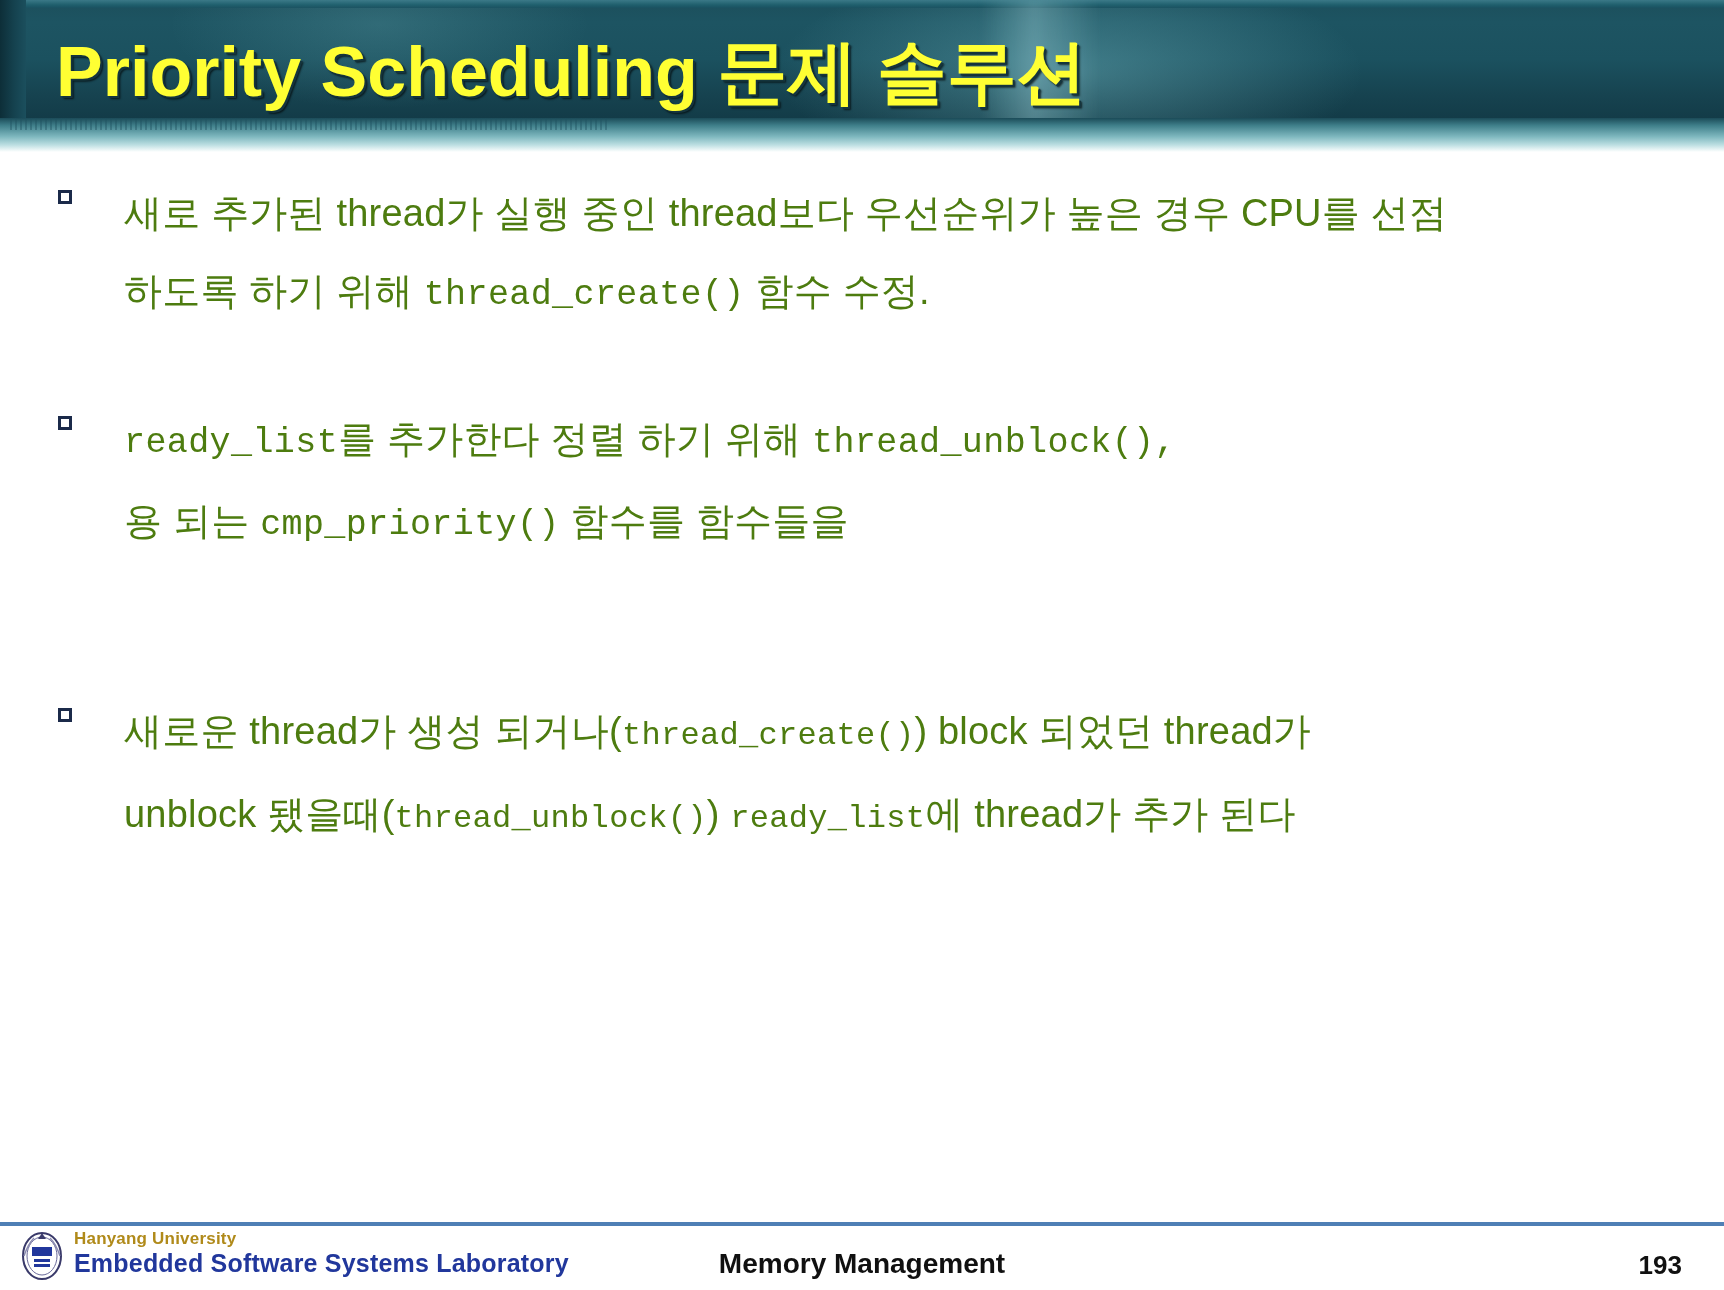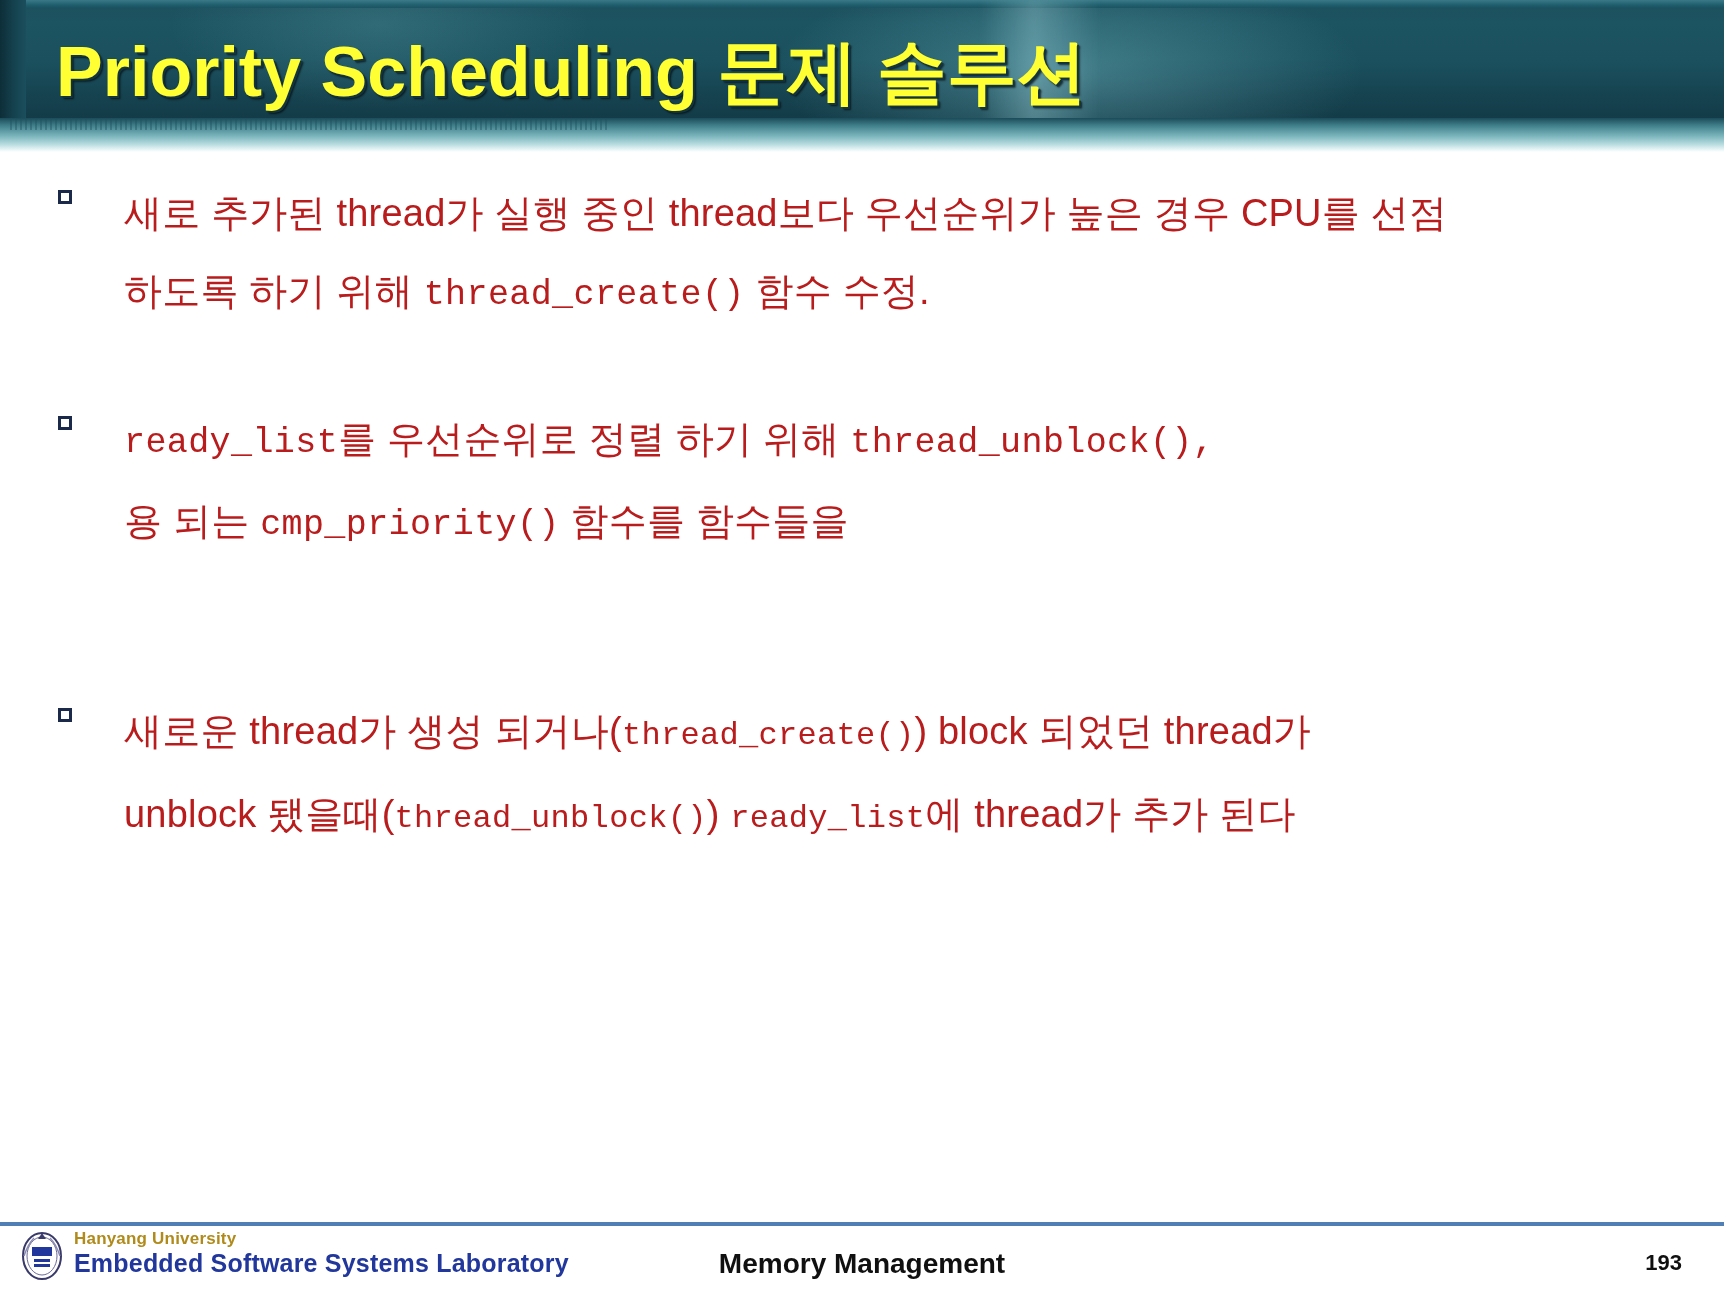--- a/index.html
+++ b/index.html
@@ -96,21 +96,21 @@
     left: 6px;
     top: 16px;
     width: 14px;
     height: 14px;
     border: 3px solid #1b2a4a;
     box-sizing: border-box;
     background: #ffffff;
   }
   .bullet-text {
     margin-left: 72px;
-    color: #b91c1c;
+    color: #4d7c0f;
     font-size: 38px;
     line-height: 78px;
     font-family: "Liberation Sans", "DejaVu Sans", sans-serif;
     letter-spacing: 0.2px;
   }
   .mono {
     font-family: "Liberation Mono", "DejaVu Sans Mono", monospace;
     font-size: 35px;
     letter-spacing: 0.4px;
   }
@@ -171,21 +171,21 @@
     width: 1724px;
     text-align: center;
     font-size: 28px;
     font-weight: bold;
     color: #101010;
     font-family: "Liberation Sans", "DejaVu Sans", sans-serif;
   }
   .footer-page {
     position: absolute;
     right: 42px; top: 24px;
-    font-size: 22px;
+    font-size: 26px;
     font-weight: bold;
     color: #101010;
     font-family: "Liberation Sans", "DejaVu Sans", sans-serif;
   }
 </style>
 </head>
 <body>
 
 <div class="banner">
   <div class="banner-body"></div>
@@ -202,21 +202,21 @@
     <span class="bullet-marker"></span>
     <div class="bullet-text">
         <div><span>새로 추가된 thread가 실행 중인 thread보다 우선순위가 높은 경우 CPU를 선점</span></div>
         <div><span>하도록 하기 위해 </span><span class="mono">thread_create()</span><span> 함수 수정.</span></div>
       </div>
   </div>
 
   <div class="bullet" id="bullet-2">
     <span class="bullet-marker"></span>
     <div class="bullet-text">
-        <div><span class="mono">ready_list</span><span>를 우선순위로 정렬 하기 위해 </span><span class="mono">thread_unblock(),</span></div>
+        <div><span class="mono">ready_list</span><span>를 추가한다 정렬 하기 위해 </span><span class="mono">thread_unblock(),</span></div>
         <div><span>용 되는 </span><span class="mono">cmp_priority()</span><span> 함수를 함수들을</span></div>
       </div>
   </div>
 
   <div class="bullet" id="bullet-3">
     <span class="bullet-marker"></span>
     <div class="bullet-text">
         <div><span>새로운 thread가 생성 되거나(</span><span class="mono-sm">thread_create()</span><span>) block 되었던 thread가</span></div>
         <div><span>unblock 됐을때(</span><span class="mono-sm">thread_unblock()</span><span>) </span><span class="mono-sm">ready_list</span><span>에 thread가 추가 된다</span></div>
       </div>

